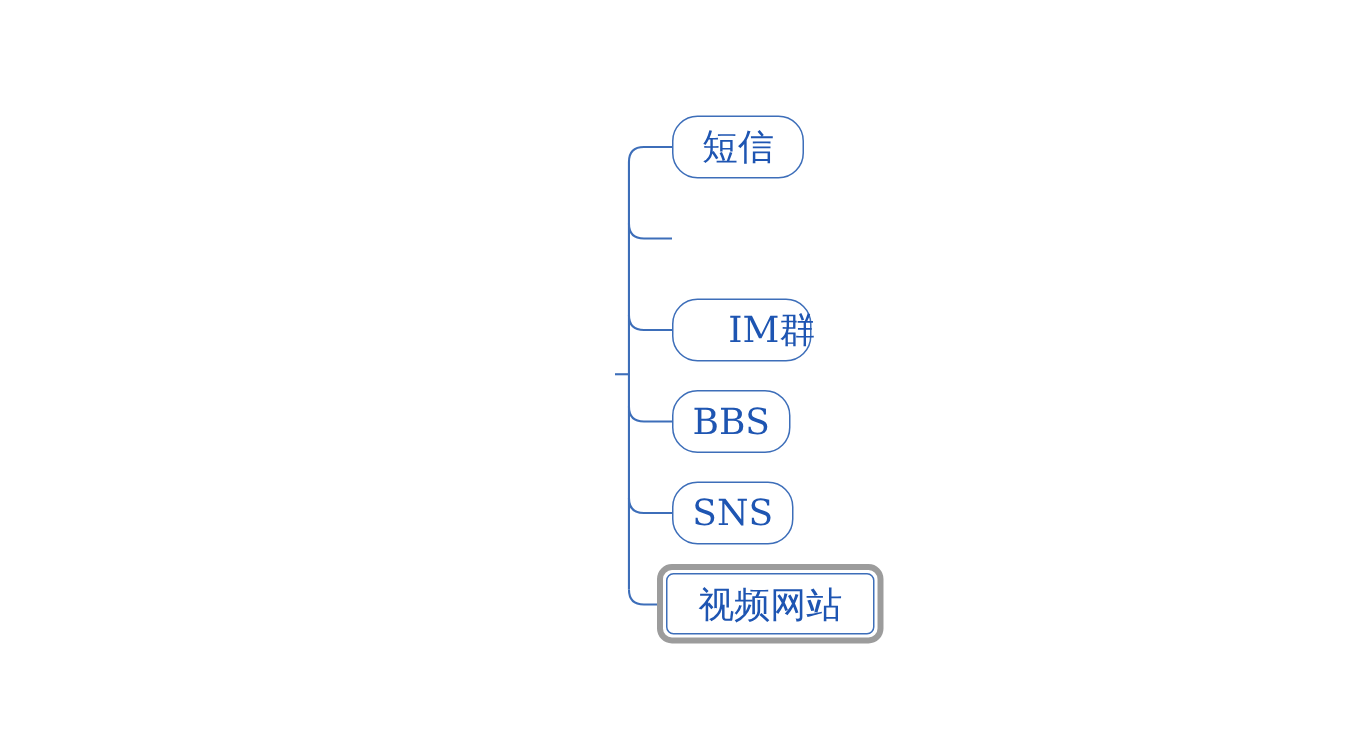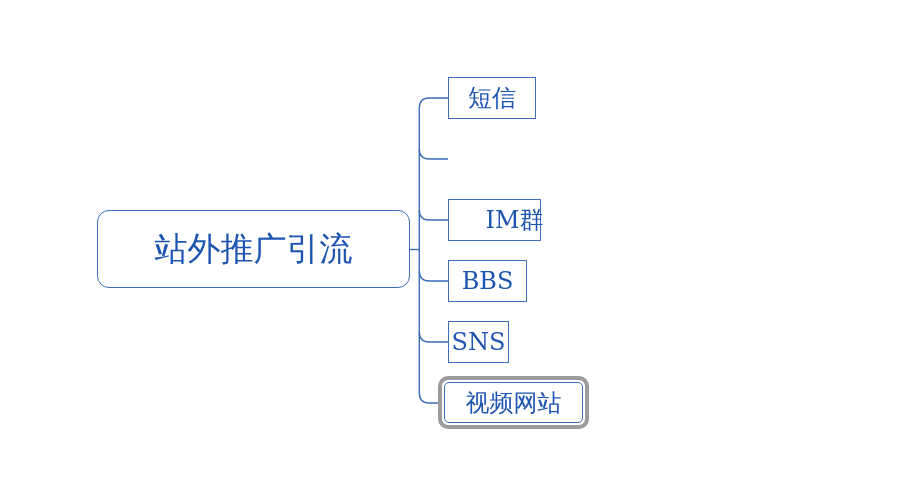--- a/index.html
+++ b/index.html
@@ -37,28 +37,28 @@
     left: 97px;
     top: 210px;
     width: 313px;
     height: 78px;
     border-radius: 12px;
     font-size: 33px;
   }
   .child-node {
     left: 448px;
     height: 42px;
-    border-radius: 0;
+    border-radius: 17px;
     font-size: 24px;
   }
   .child-1 { top: 77px;  width: 88px; }
   .child-2 { top: 138px; width: 90px; }
   .child-3 { top: 199px; width: 93px; padding-left: 40px; }
   .child-4 { top: 260px; width: 79px; }
-  .child-5 { top: 321px; width: 61px; }
+  .child-5 { top: 321px; width: 81px; }
   .selection-outline {
     position: absolute;
     box-sizing: border-box;
     left: 438px;
     top: 376px;
     width: 151px;
     height: 53px;
     border: 4.5px solid #9c9c9c;
     border-radius: 10px;
     padding: 2px;
@@ -83,23 +83,20 @@
     <path d="M410 249.5 H419.3"></path>
     <path d="M419.3 108 V393"></path>
     <path d="M419.3 108 Q419.3 98 429.3 98 H448"></path>
     <path d="M419.3 149 Q419.3 159 429.3 159 H448"></path>
     <path d="M419.3 210 Q419.3 220 429.3 220 H448"></path>
     <path d="M419.3 271 Q419.3 281 429.3 281 H448"></path>
     <path d="M419.3 332 Q419.3 342 429.3 342 H448"></path>
     <path d="M419.3 393 Q419.3 403 429.3 403 H438"></path>
   </svg>
 
-  <div class="node root-node">
-    <span class="node-label">站外推广引流</span>
-  </div>
 
   <div class="node child-node child-1">
     <span class="node-label">短信</span>
   </div>
 
 
   <div class="node child-node child-3">
     <span class="node-label">IM群</span>
   </div>
 

